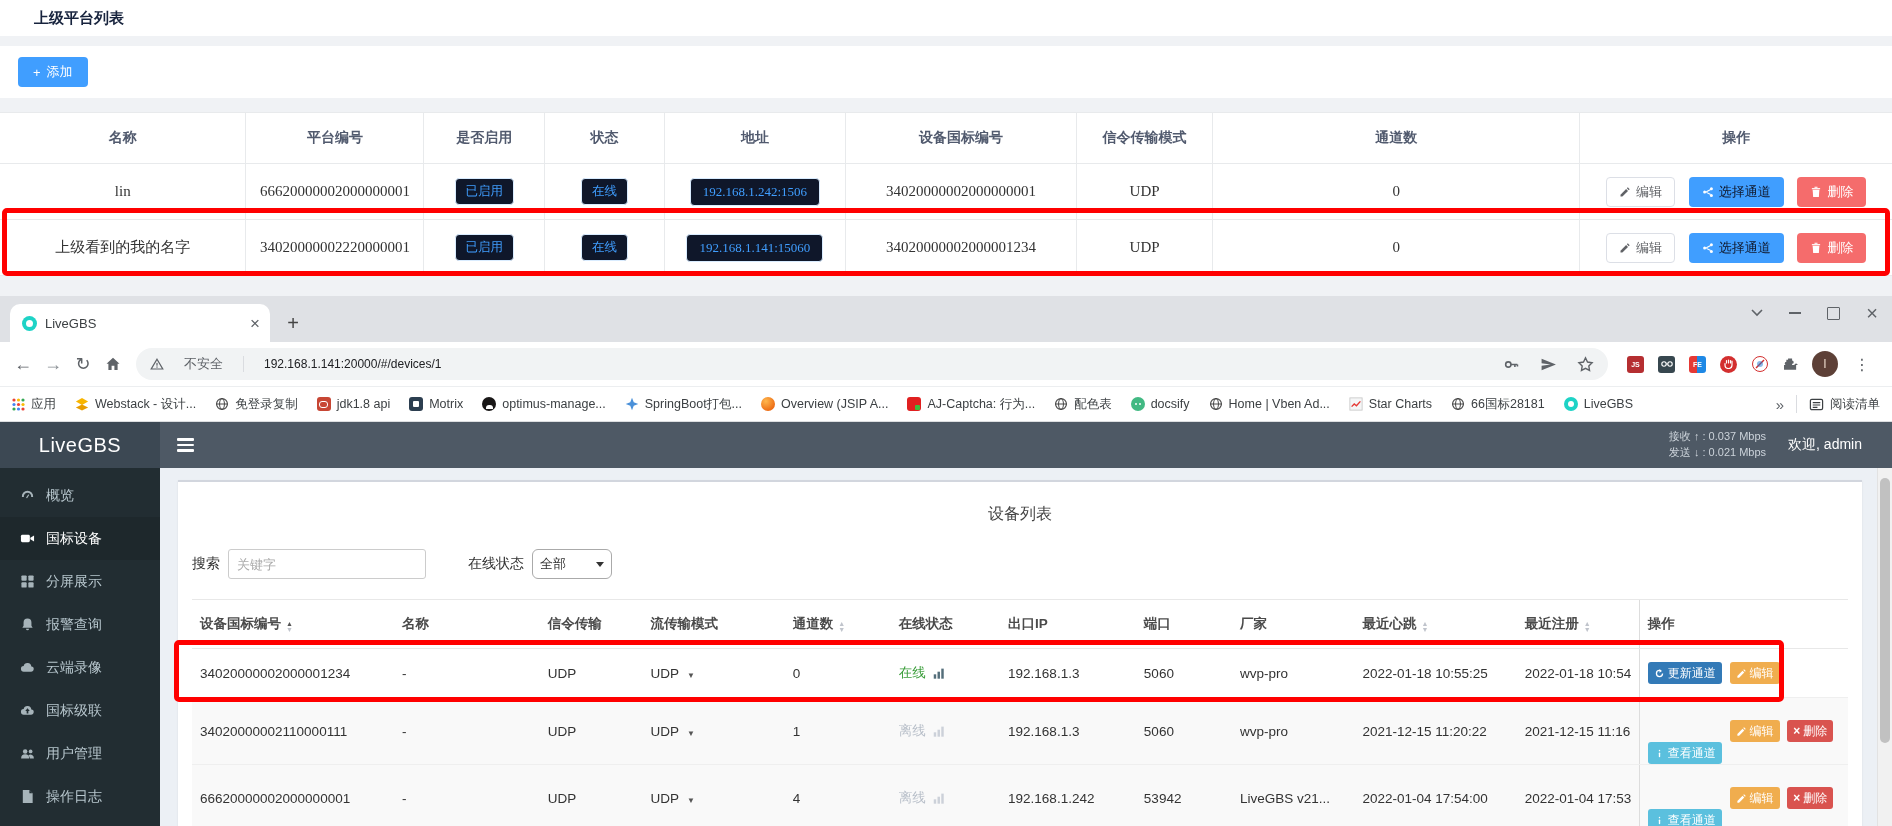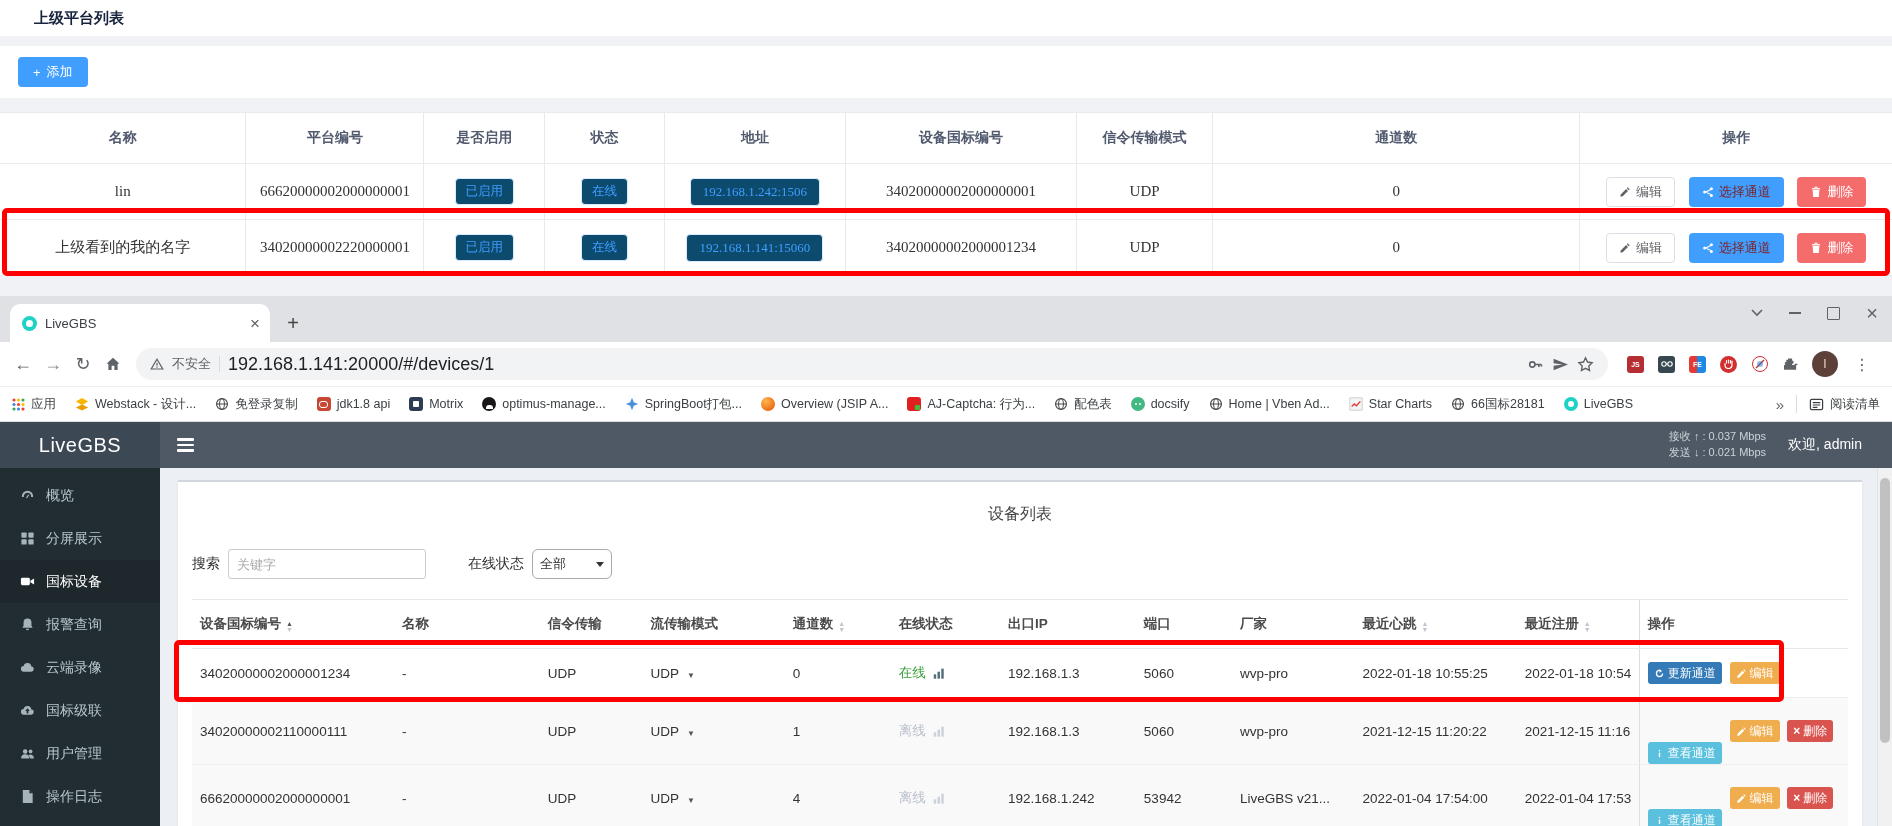--- a/index.html
+++ b/index.html
@@ -15,27 +15,27 @@
            font-size:13px;display:inline-flex;align-items:center;gap:6px;cursor:pointer;}
   .gap2{height:14px;background:#f0f2f5;}
   .pt-table-wrap{background:#fff;}
   table.pt-table{width:100%;border-collapse:collapse;table-layout:fixed;}
   .pt-table th{height:48px;font-size:14px;font-weight:bold;color:#515a6e;background:#fff;
                border-right:1px solid #e8eaec;border-bottom:1px solid #e8eaec;border-top:1px solid #e8eaec;text-align:center;}
   .pt-table td{height:53px;font-size:15px;color:#333;text-align:center;
                font-family:"Liberation Serif","DejaVu Serif",serif;
                border-right:1px solid #e8eaec;border-bottom:1px solid #e8eaec;}
   .pt-table th:last-child,.pt-table td:last-child{border-right:none;}
-  .pill{display:inline-block;background:#0c4a6e;border:1px solid #d9ecff;color:#409eff;
+  .pill{display:inline-block;background:#0f172a;border:1px solid #d9ecff;color:#409eff;
         border-radius:4px;padding:4px 10px;font-size:12.5px;}
   .pill.addr{padding:5px 12px;font-family:"Liberation Serif","DejaVu Serif",serif;font-size:13px;}
   .pbtn{display:inline-flex;align-items:center;gap:5px;height:30px;padding:0 12px;border-radius:4px;
         font-size:13px;font-family:"Liberation Sans",sans-serif;cursor:pointer;margin:0 5px;border:1px solid transparent;}
   .pbtn.edit{background:#fff;border-color:#dcdfe6;color:#606266;}
-  .pbtn.sel{background:#409eff;color:#7f1d1d;}
+  .pbtn.sel{background:#409eff;color:#0f172a;}
   .pbtn.del{background:#f56c6c;color:#fff;}
   .gap3{height:20px;background:#f0f2f5;}
   
   .anno{position:absolute;border:5px solid #ff0000;border-radius:5px;z-index:99;pointer-events:none;}
   
   .tabstrip{height:46px;background:#dfe1e5;display:flex;align-items:flex-end;position:relative;}
   .tab{margin-left:10px;width:238px;height:38px;background:#fff;border-radius:10px 10px 0 0;
        display:flex;align-items:center;padding:0 10px 0 12px;gap:8px;}
   .tab-title{flex:1;font-size:13px;color:#3c4043;}
   .tab-close{color:#5f6368;font-size:17px;line-height:1;cursor:pointer;}
@@ -43,24 +43,24 @@
           font-size:20px;color:#444;cursor:pointer;}
   .win-controls{position:absolute;right:14px;top:7px;display:flex;gap:26px;align-items:center;color:#5f6368;}
   .win-min{width:12px;height:2px;background:#5f6368;display:block;}
   .win-max{width:11px;height:11px;border:1.5px solid #5f6368;border-radius:1px;display:block;}
   .win-close{font-size:20px;line-height:1;}
   .toolbar{height:44px;background:#fff;display:flex;align-items:center;padding:0 8px;border-bottom:1px solid #eceef0;}
   .navbtn{width:30px;height:30px;display:flex;align-items:center;justify-content:center;
           font-size:18px;color:#5f6368;cursor:pointer;}
   .navbtn.fwd{color:#8a8f94;}
   .omnibox{flex:1;height:32px;background:#f1f3f4;border-radius:16px;margin:0 8px;display:flex;
-           align-items:center;padding:0 14px;gap:8px;min-width:0;}
+           align-items:center;padding:0 14px;gap:20px;min-width:0;}
   .sec-label{font-size:13px;color:#5f6368;}
   .omni-div{width:1px;height:16px;background:#dadce0;}
-  .url{font-size:18px;color:#202124;flex:1;white-space:nowrap;overflow:hidden;}
+  .url{font-size:12px;color:#202124;flex:1;white-space:nowrap;overflow:hidden;}
   .omni-ic{color:#5f6368;cursor:pointer;display:flex;}
   .ext-row{display:flex;align-items:center;gap:12px;padding:0 10px;}
   .ext{width:19px;height:19px;display:flex;align-items:center;justify-content:center;cursor:pointer;}
   .fsq{width:15px;height:15px;border-radius:3px;display:flex;align-items:center;justify-content:center;
        color:#fff;font-size:7px;font-weight:bold;}
   .fcir{width:15px;height:15px;border-radius:50%;display:flex;align-items:center;justify-content:center;}
   .avatar{width:26px;height:26px;border-radius:50%;background:#5d4037;color:#e8d5c6;font-size:12px;
           display:flex;align-items:center;justify-content:center;cursor:pointer;}
   .kebab{font-size:16px;color:#5f6368;letter-spacing:0;cursor:pointer;padding:0 4px;}
   .bookmarks{height:34px;background:#fff;display:flex;align-items:center;padding:0 12px;gap:19px;
@@ -484,35 +484,35 @@
     </div>
     <div class="app-body">
       <div class="sidebar">
         <div class="side-item">
           <svg class="svgi" viewBox="0 0 16 16">
               <path d="M8 3a6 6 0 0 0-6 6.5h2.1A4 4 0 0 1 8 5a4 4 0 0 1 3.9 4.5H14A6 6 0 0 0 8 3z"></path>
               <rect x="7.4" y="6.5" width="1.3" height="4.5" rx=".6" transform="rotate(35 8 9)"></rect>
             </svg>
           <span>概览</span>
         </div>
+        <div class="side-item active">
+          <svg class="svgi" viewBox="0 0 16 16">
+              <rect x="1" y="4" width="9.5" height="8" rx="1.5"></rect>
+              <path d="M11 7.2l4-2.4v6.4l-4-2.4z"></path>
+            </svg>
+          <span>国标设备</span>
+        </div>
         <div class="side-item">
           <svg class="svgi" viewBox="0 0 16 16">
               <rect x="1.5" y="1.5" width="5.6" height="5.6" rx="1"></rect>
               <rect x="8.9" y="1.5" width="5.6" height="5.6" rx="1"></rect>
               <rect x="1.5" y="8.9" width="5.6" height="5.6" rx="1"></rect>
               <rect x="8.9" y="8.9" width="5.6" height="5.6" rx="1"></rect>
             </svg>
           <span>分屏展示</span>
-        </div>
-        <div class="side-item active">
-          <svg class="svgi" viewBox="0 0 16 16">
-              <rect x="1" y="4" width="9.5" height="8" rx="1.5"></rect>
-              <path d="M11 7.2l4-2.4v6.4l-4-2.4z"></path>
-            </svg>
-          <span>国标设备</span>
         </div>
         <div class="side-item">
           <svg class="svgi" viewBox="0 0 16 16">
               <path d="M8 1.6a4.2 4.2 0 0 0-4.2 4.2v3.4L2.5 11.4h11L12.2 9.2V5.8A4.2 4.2 0 0 0 8 1.6z"></path>
               <path d="M6.4 12.4a1.6 1.6 0 0 0 3.2 0z"></path>
             </svg>
           <span>报警查询</span>
         </div>
         <div class="side-item">
           <svg class="svgi" viewBox="0 0 16 16">

